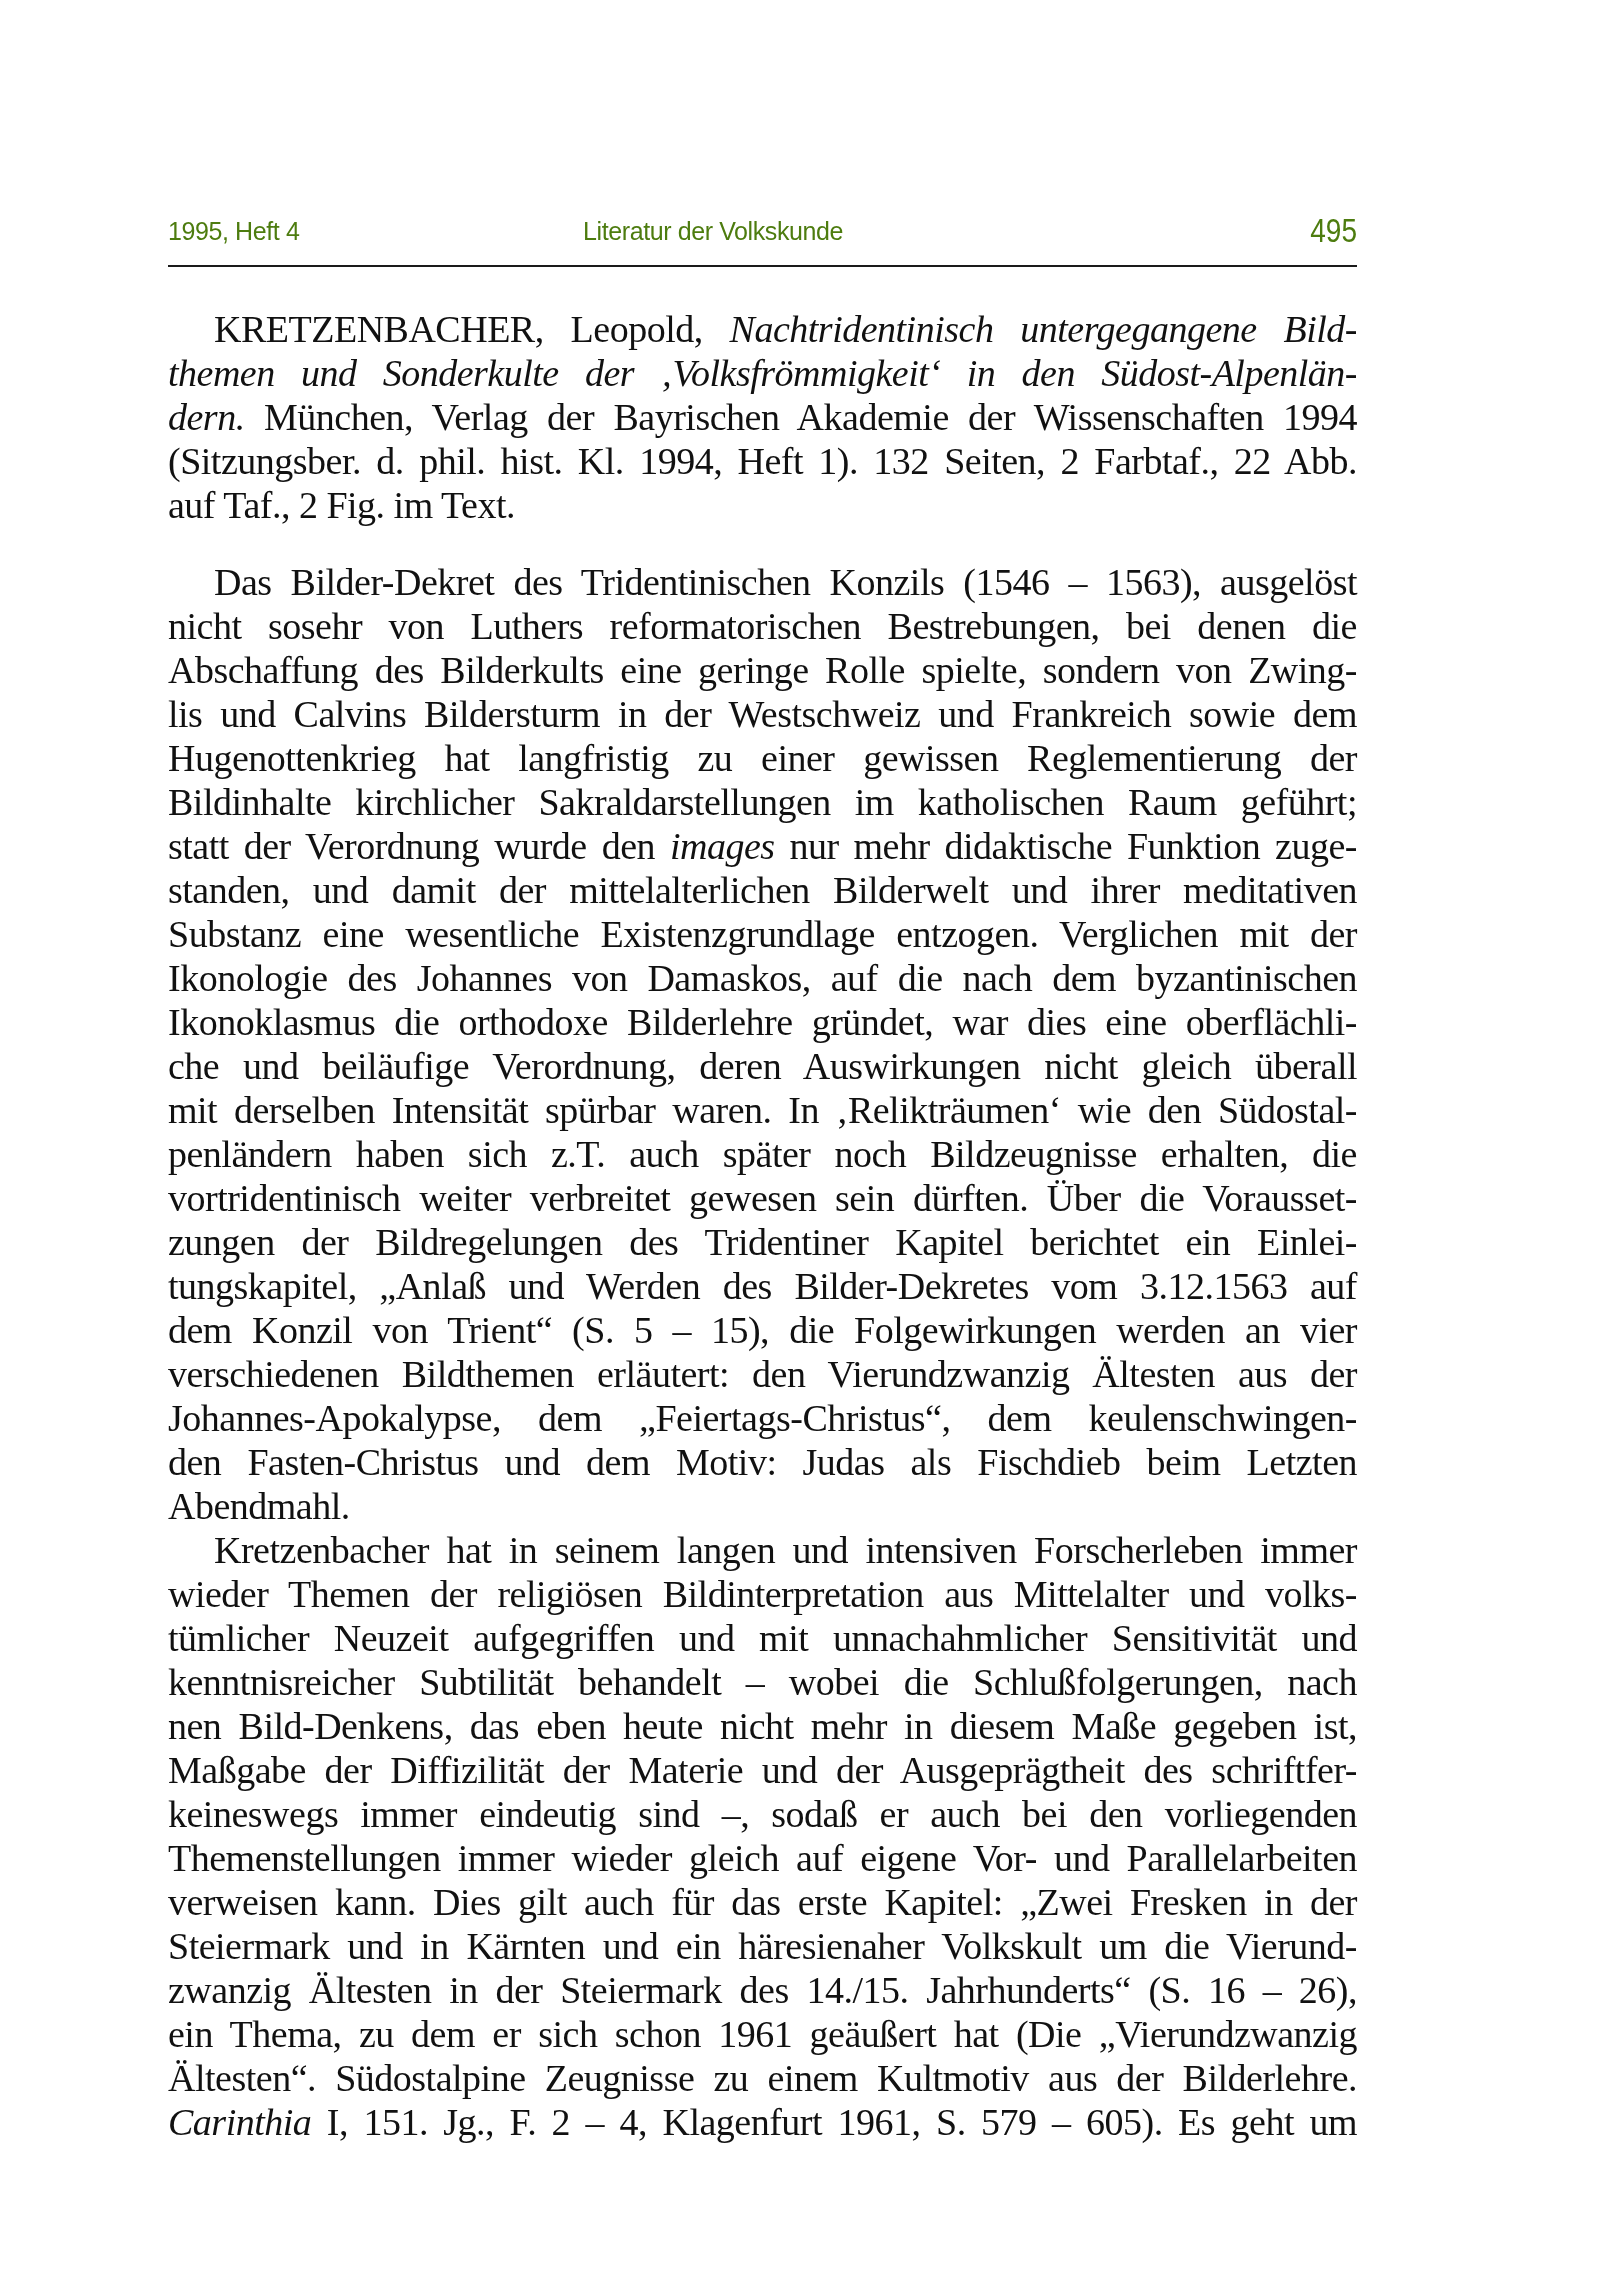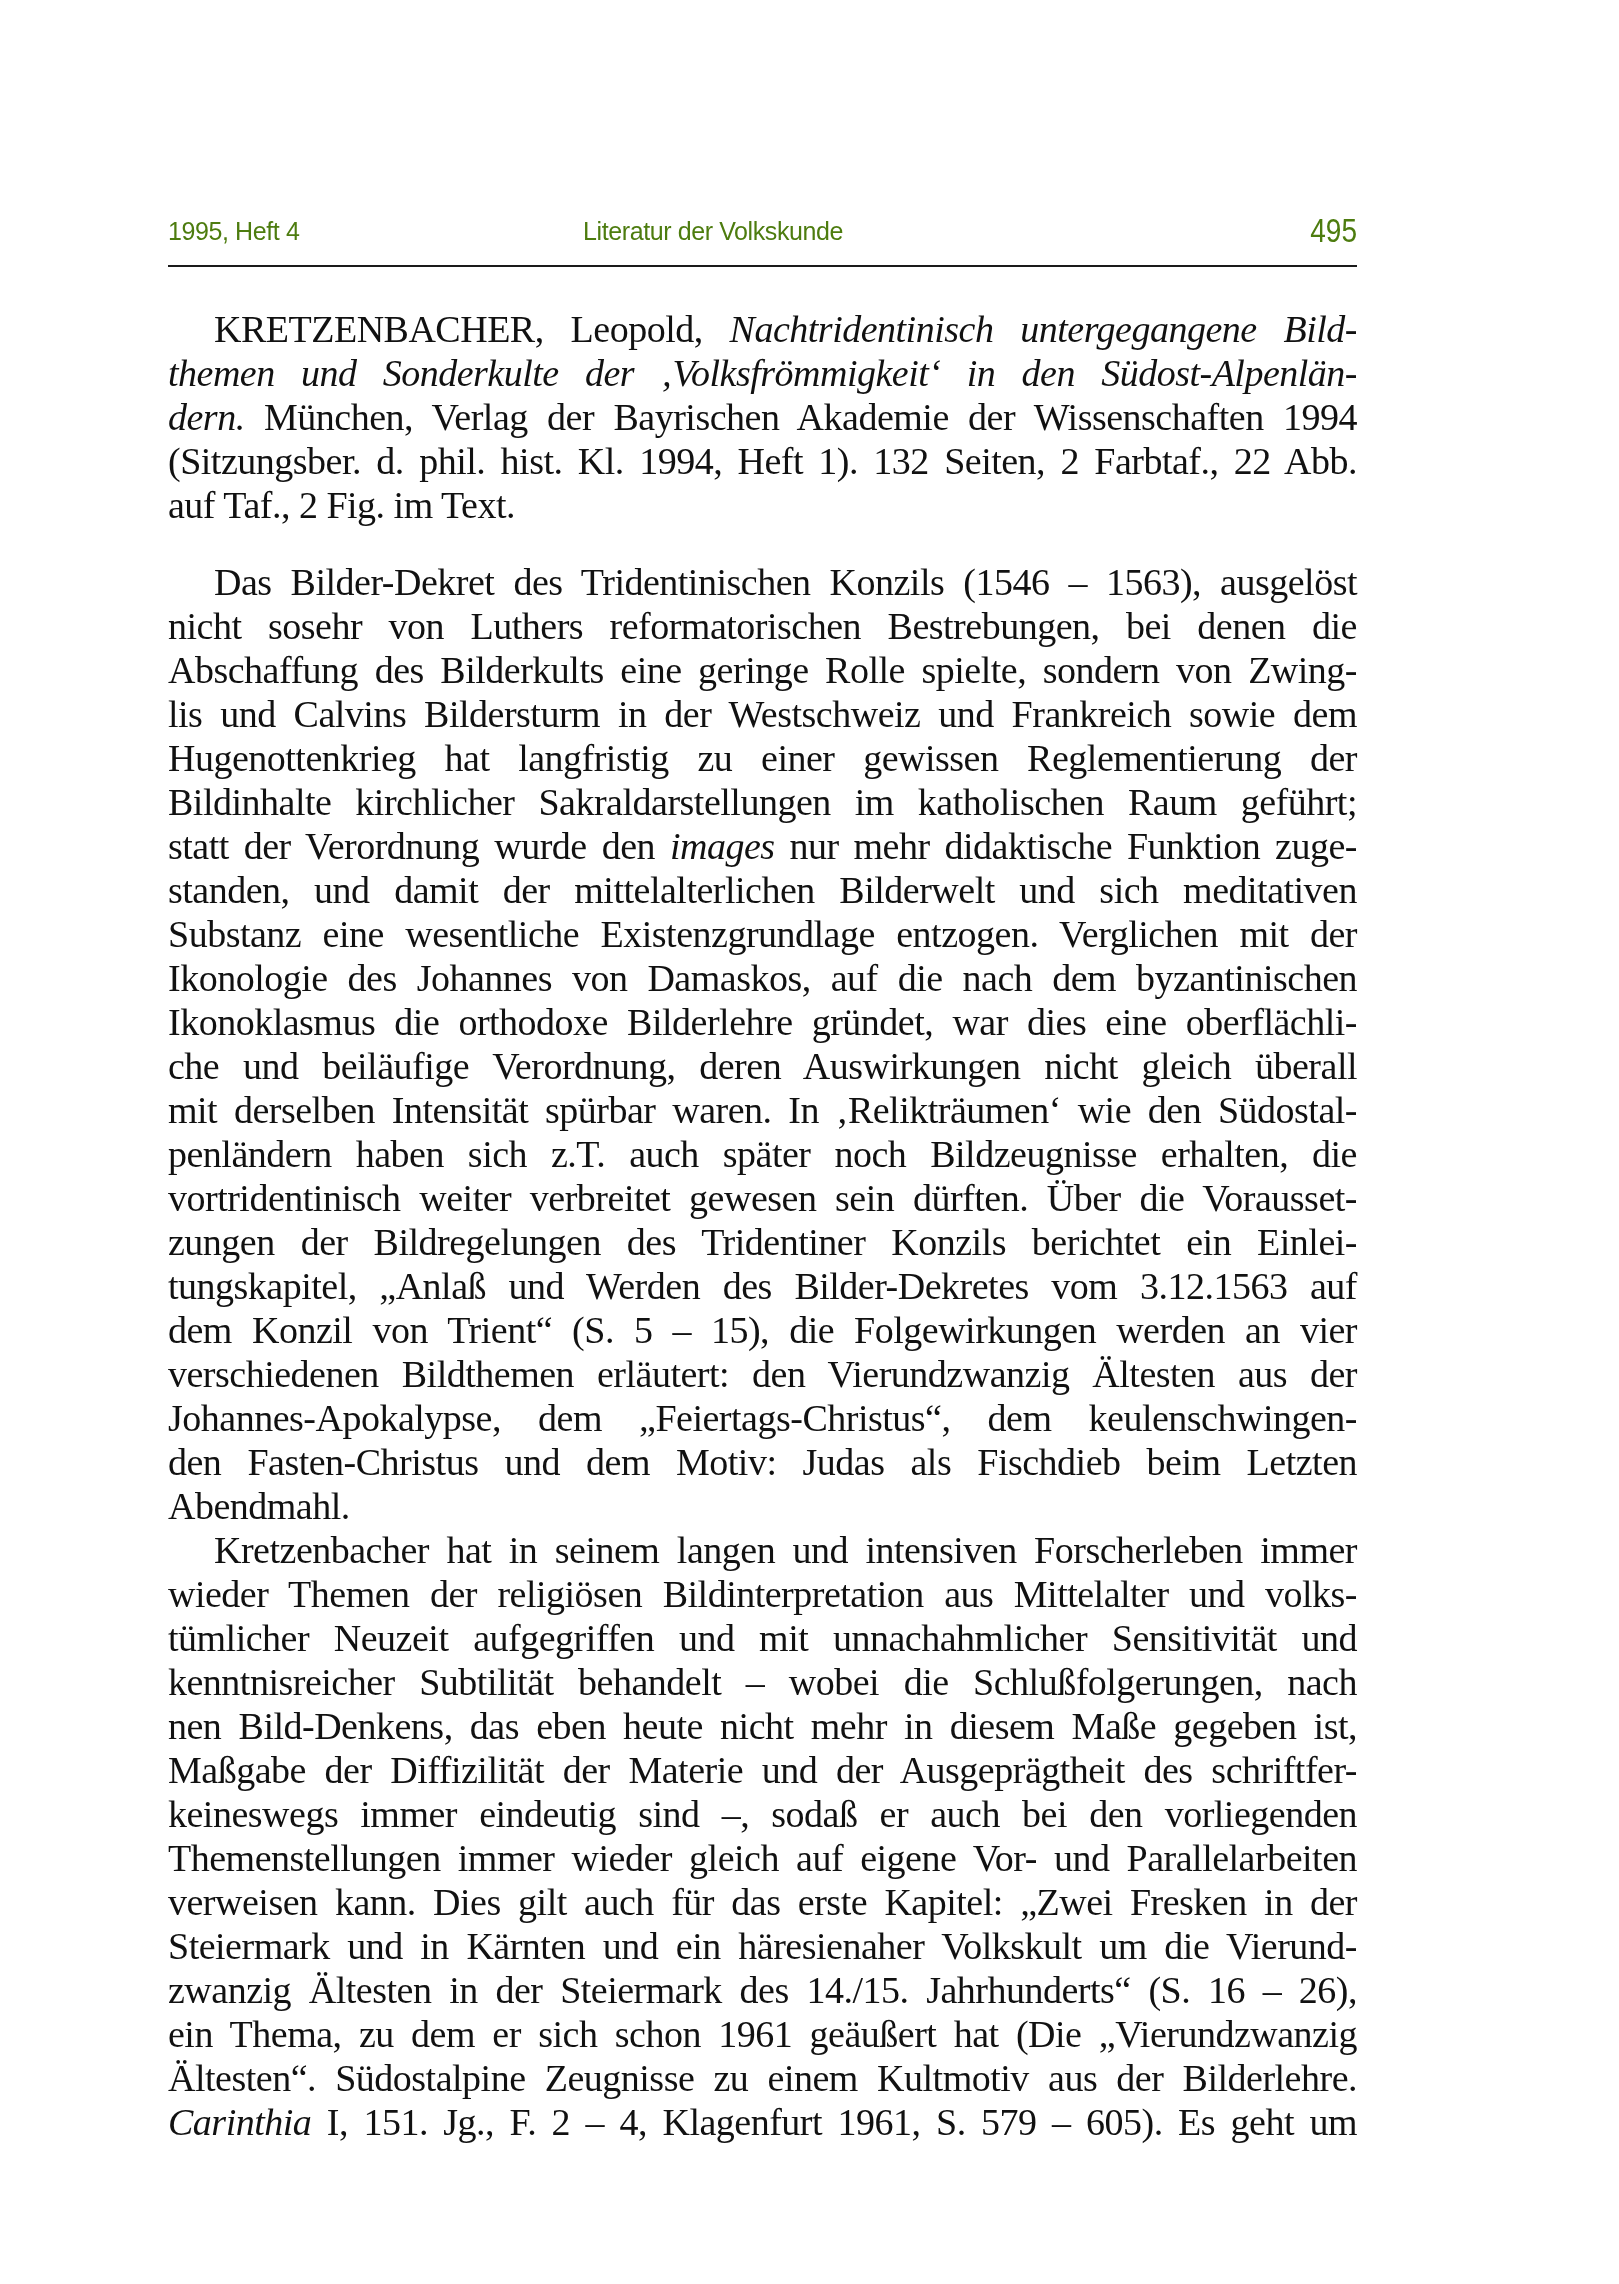--- a/index.html
+++ b/index.html
@@ -49,29 +49,29 @@
 
   <div class="text body">
     <div id="p1">
       <span class="line indent">Das Bilder-Dekret des Tridentinischen Konzils (1546 – 1563), ausgelöst</span>
       <span class="line">nicht sosehr von Luthers reformatorischen Bestrebungen, bei denen die</span>
       <span class="line">Abschaffung des Bilderkults eine geringe Rolle spielte, sondern von Zwing-</span>
       <span class="line">lis und Calvins Bildersturm in der Westschweiz und Frankreich sowie dem</span>
       <span class="line">Hugenottenkrieg hat langfristig zu einer gewissen Reglementierung der</span>
       <span class="line">Bildinhalte kirchlicher Sakraldarstellungen im katholischen Raum geführt;</span>
       <span class="line"><span>statt der Verordnung wurde den </span><em>images</em><span> nur mehr didaktische Funktion zuge-</span></span>
-      <span class="line">standen, und damit der mittelalterlichen Bilderwelt und sich meditativen</span>
+      <span class="line">standen, und damit der mittelalterlichen Bilderwelt und ihrer meditativen</span>
       <span class="line">Substanz eine wesentliche Existenzgrundlage entzogen. Verglichen mit der</span>
       <span class="line">Ikonologie des Johannes von Damaskos, auf die nach dem byzantinischen</span>
       <span class="line">Ikonoklasmus die orthodoxe Bilderlehre gründet, war dies eine oberflächli-</span>
       <span class="line">che und beiläufige Verordnung, deren Auswirkungen nicht gleich überall</span>
       <span class="line">mit derselben Intensität spürbar waren. In ‚Relikträumen‘ wie den Südostal-</span>
       <span class="line">penländern haben sich z.T. auch später noch Bildzeugnisse erhalten, die</span>
       <span class="line">vortridentinisch weiter verbreitet gewesen sein dürften. Über die Vorausset-</span>
-      <span class="line">zungen der Bildregelungen des Tridentiner Konzils berichtet ein Einlei-</span>
+      <span class="line">zungen der Bildregelungen des Tridentiner Kapitel berichtet ein Einlei-</span>
       <span class="line">tungskapitel, „Anlaß und Werden des Bilder-Dekretes vom 3.12.1563 auf</span>
       <span class="line">dem Konzil von Trient“ (S. 5 – 15), die Folgewirkungen werden an vier</span>
       <span class="line">verschiedenen Bildthemen erläutert: den Vierundzwanzig Ältesten aus der</span>
       <span class="line">Johannes-Apokalypse, dem „Feiertags-Christus“, dem keulenschwingen-</span>
       <span class="line">den Fasten-Christus und dem Motiv: Judas als Fischdieb beim Letzten</span>
       <span class="line last">Abendmahl.</span>
     </div>
     <div id="p2">
       <span class="line indent">Kretzenbacher hat in seinem langen und intensiven Forscherleben immer</span>
       <span class="line">wieder Themen der religiösen Bildinterpretation aus Mittelalter und volks-</span>

